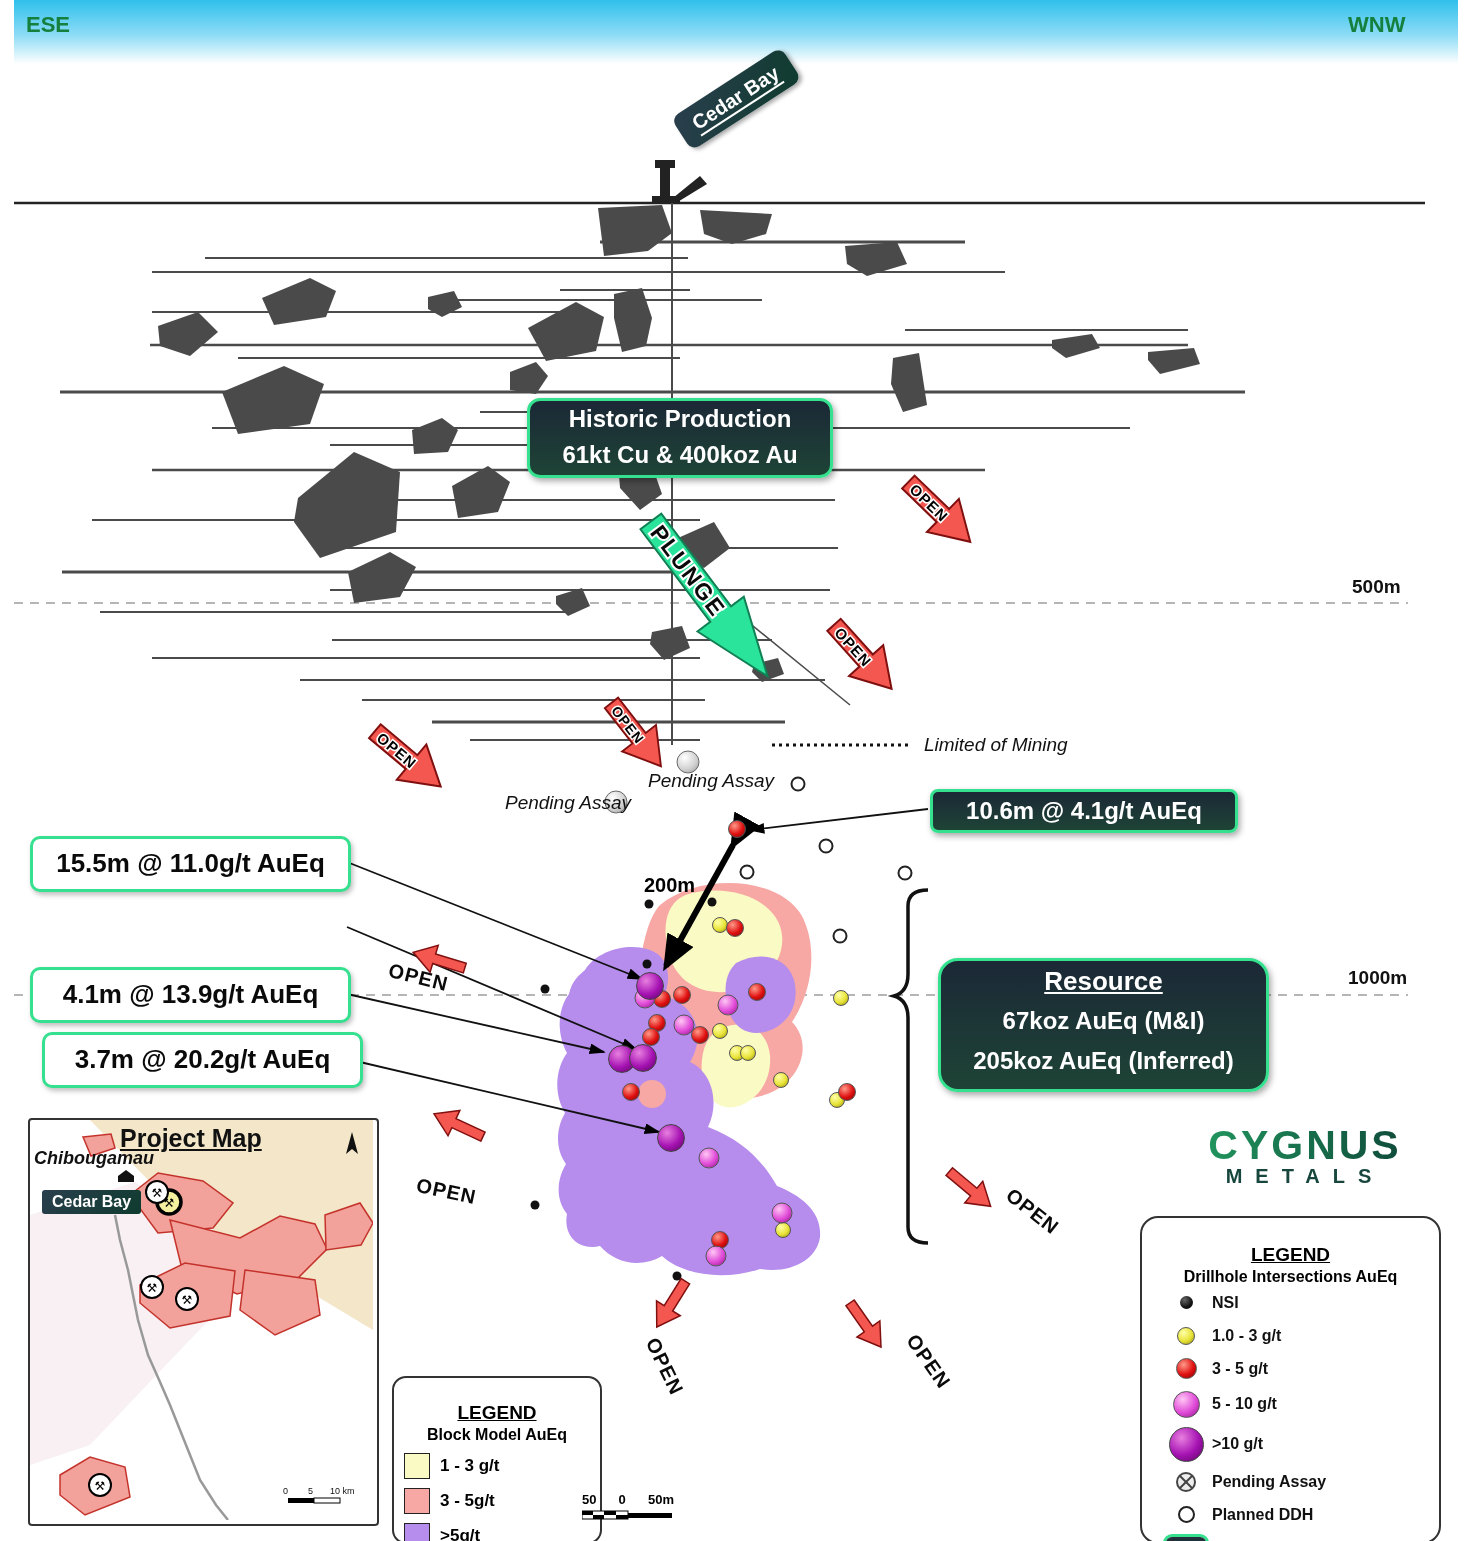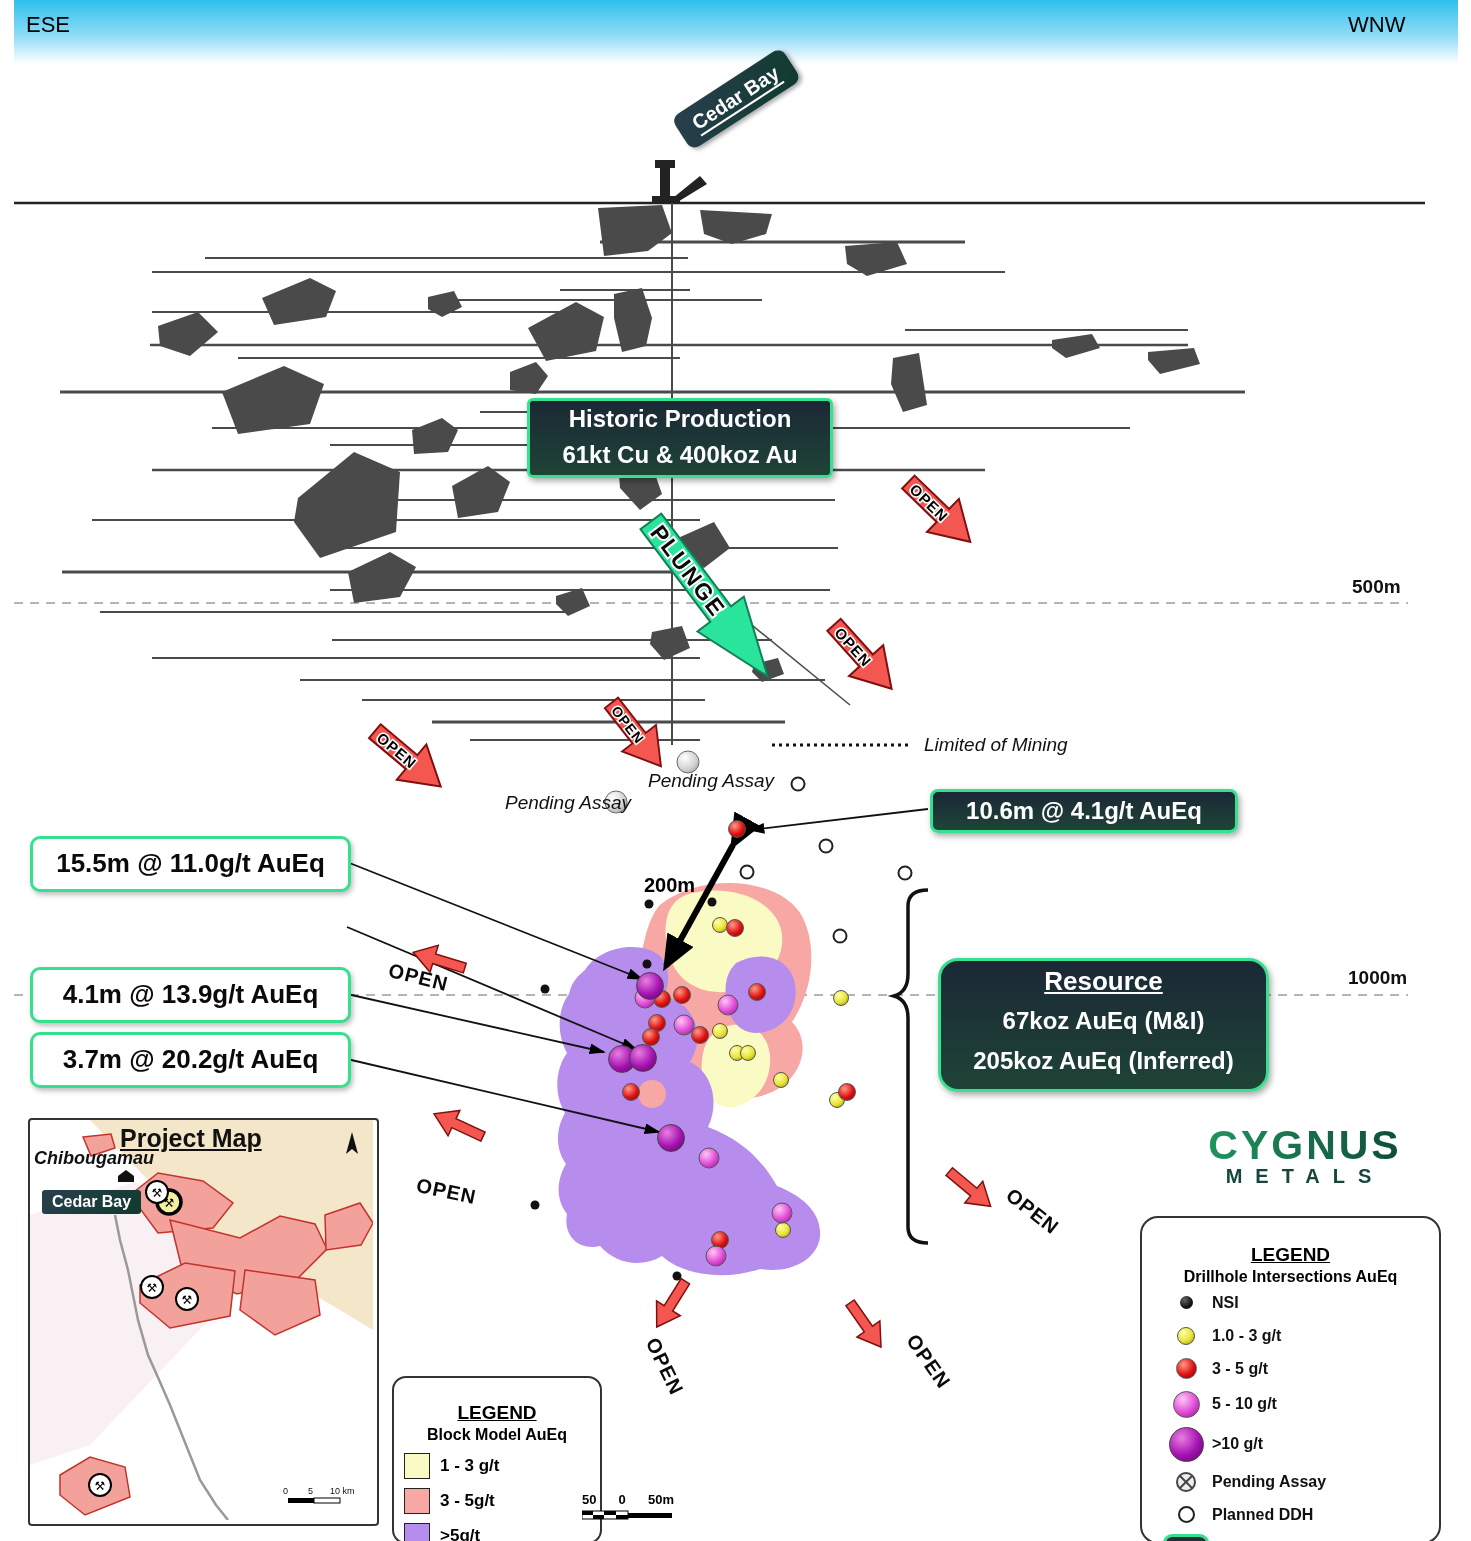--- a/index.html
+++ b/index.html
@@ -2,29 +2,29 @@
 <html><head>
 <meta charset="utf-8">
 <style>
   html,body{margin:0;padding:0;background:#fff;}
   #stage{position:relative;width:1471px;height:1541px;background:#fff;overflow:hidden;
          font-family:"Liberation Sans",sans-serif;}
   .abs{position:absolute;}
   
   #sky{left:14px;top:0;width:1444px;height:64px;
        background:linear-gradient(180deg,#2fc0ec 0%,#8edcf6 55%,#ffffff 100%);}
-  .compass{font-size:22px;font-weight:normal;color:#000000;}
+  .compass{font-size:22px;font-weight:bold;color:#15803d;}
   
   #cedar-sign{left:692px;top:112px;transform:rotate(-33deg);transform-origin:left bottom;
       background:linear-gradient(135deg,#2a3f4e,#0f3b2e);color:#fff;font-weight:bold;font-size:20px;
       padding:7px 16px 9px;border-radius:9px;box-shadow:2px 3px 4px rgba(0,0,0,.35);}
   #cedar-sign span{border-bottom:2px solid #fff;padding-bottom:1px;}
   
   .dark-box{background:linear-gradient(180deg,#1b2836 0%,#1e4436 100%);
-      border:3px solid #35e08f;border-radius:6px;color:#fff;font-weight:bold;text-align:center;
+      border:3px solid #35e08f;border-radius:13px;color:#fff;font-weight:bold;text-align:center;
       box-shadow:2px 3px 6px rgba(0,0,0,.35);}
   #historic-box{left:527px;top:398px;width:300px;height:74px;font-size:24px;line-height:36px;}
   #resource-box{left:938px;top:958px;width:325px;height:128px;font-size:24px;line-height:40px;border-radius:20px;}
   #resource-box .rt{text-decoration:underline;font-size:26px;}
   #assay-right-box{left:930px;top:789px;width:302px;height:38px;font-size:24px;line-height:38px;border-radius:8px;}
   
   .assay-box{left:30px;width:315px;height:50px;background:#fff;border:3px solid #35e08f;border-radius:10px;
       font-size:26px;font-weight:bold;color:#0a0a0a;text-align:center;line-height:48px;
       box-shadow:2px 3px 5px rgba(0,0,0,.25);}
   
@@ -266,21 +266,21 @@
     <div>205koz AuEq (Inferred)</div>
   </div>
   <div id="assay-right-box" class="abs dark-box">
     <div>10.6m @ 4.1g/t AuEq</div>
   </div>
 
   <div class="abs assay-box" style="top:836px;">
     <span>15.5m @ 11.0g/t AuEq</span></div>
   <div class="abs assay-box" style="top:967px;">
     <span>4.1m @ 13.9g/t AuEq</span></div>
-  <div class="abs assay-box" style="top:1032px;">
+  <div class="abs assay-box" style="top:1032px;margin-left:12px;">
     <span>3.7m @ 20.2g/t AuEq</span></div>
 
   <div class="abs depth" style="left:1352px;top:576px;">500m</div>
   <div class="abs depth" style="left:1348px;top:967px;">1000m</div>
   <div class="abs ital" style="left:924px;top:734px;">Limited of Mining</div>
   <div class="abs ital" style="left:648px;top:770px;">Pending Assay</div>
   <div class="abs ital" style="left:505px;top:792px;">Pending Assay</div>
   <div class="abs" id="lbl-200m" style="left:644px;top:874px;">200m</div>
 
   <div class="abs" style="left:676px;top:500px;transform:rotate(53deg);transform-origin:0 0;">

